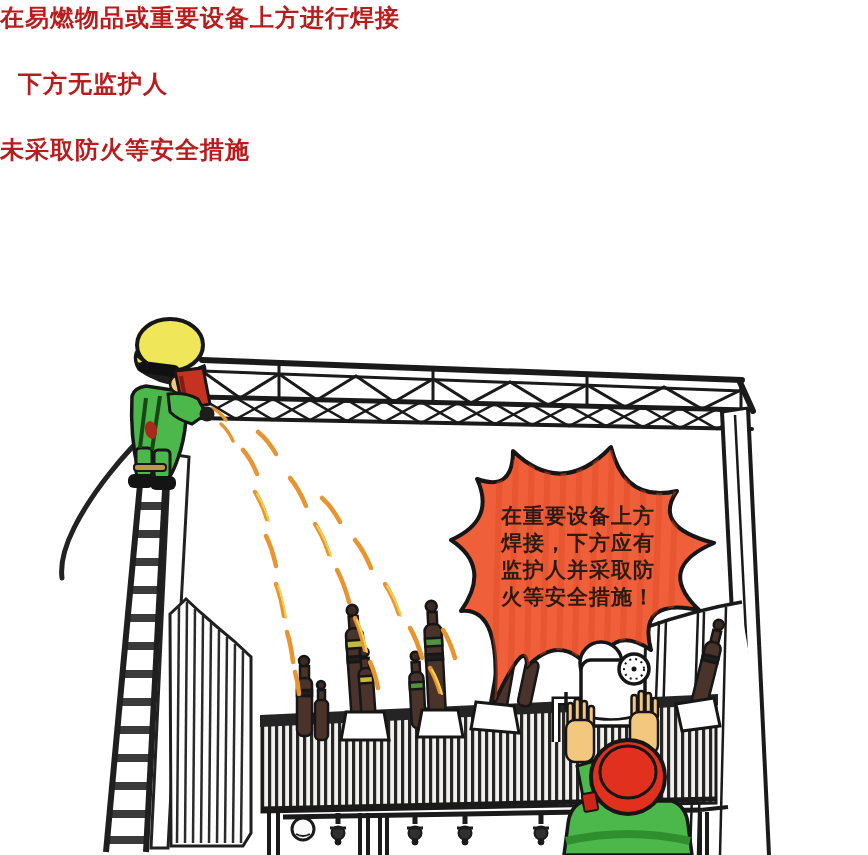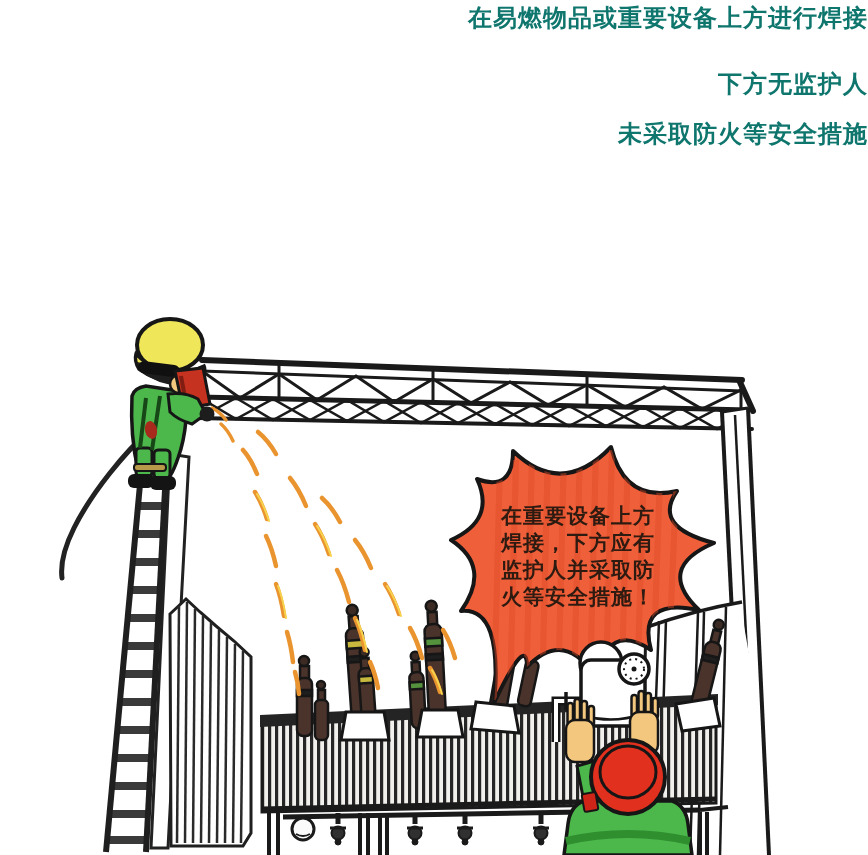--- a/index.html
+++ b/index.html
@@ -1,22 +1,22 @@
 <!DOCTYPE html>
 <html><head>
 <meta charset="utf-8">
 <style>
   html,body{margin:0;padding:0;background:#ffffff;}
   .page{position:relative;width:868px;height:855px;background:#ffffff;overflow:hidden;
         font-family:"Liberation Sans","DejaVu Sans",sans-serif;}
-  .caption{position:absolute;left:0;right:0;text-align:right;font-weight:bold;
-           color:#0f766e;font-size:24px;letter-spacing:1px;}
+  .caption{position:absolute;left:0;right:0;text-align:left;font-weight:bold;
+           color:#b91c1c;font-size:24px;letter-spacing:1px;}
   #cap1{top:2px;}
   #cap2{top:68px;padding-left:18px;}
-  #cap3{top:118px;padding-left:20px;}
+  #cap3{top:134px;}
   svg{position:absolute;top:0;left:0;}
   .bubble-text{font-size:21px;font-weight:bold;letter-spacing:1px;}
 </style>
 </head>
 <body>
 
 <div class="page">
 
   <div class="caption" id="cap1">在易燃物品或重要设备上方进行焊接</div>
   <div class="caption" id="cap2">下方无监护人</div>

